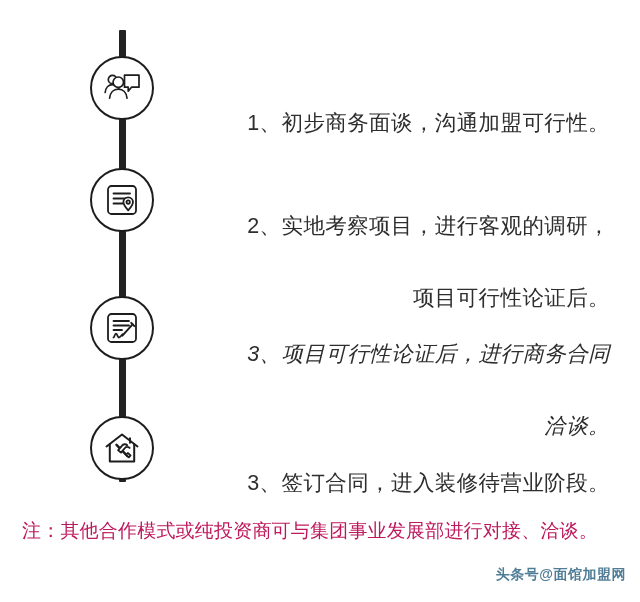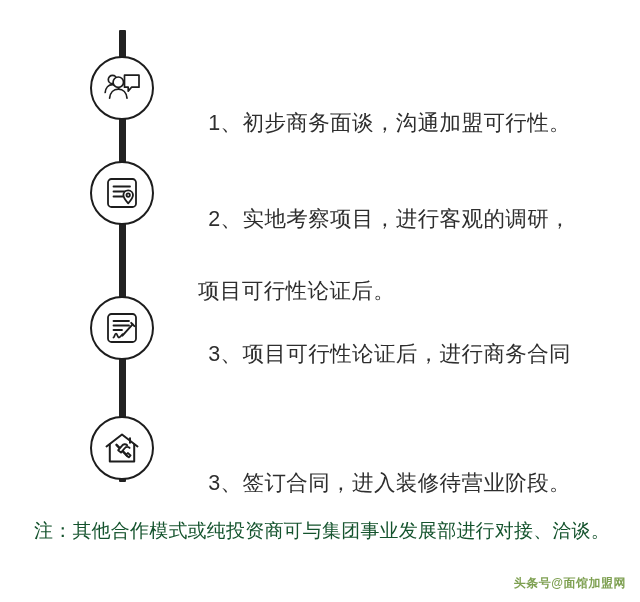--- a/index.html
+++ b/index.html
@@ -32,24 +32,25 @@
     background: #222222;
     border-radius: 1px;
   }
 
   
   .step {
     position: absolute;
     left: 0;
     width: 640px;
     height: 64px;
+    text-align: right;
   }
   .step-1 { top: 56px; }
-  .step-2 { top: 161px; }
-  .step-3 { top: 296px; }
+  .step-2 { top: 168px; }
+  .step-3 { top: 296px; font-style: italic; }
   .step-4 { top: 416px; }
 
   .step-marker {
     position: absolute;
     left: 90px;
     top: 0;
     width: 64px;
     height: 64px;
     border-radius: 50%;
     background: #ffffff;
@@ -87,32 +88,31 @@
 
   
   .footer-note {
     position: absolute;
     left: 22px;
     top: 516px;
     width: 600px;
     font-size: 19px;
     line-height: 30px;
     letter-spacing: 0.2px;
-    color: #14532d;
-    text-align: center;
+    color: #be185d;
   }
 
   
   .watermark {
     position: absolute;
     right: 14px;
-    bottom: 10px;
-    font-size: 12px;
+    bottom: 18px;
+    font-size: 14px;
     letter-spacing: 0.5px;
-    color: #4d7c0f;
+    color: #0c4a6e;
     opacity: 0.72;
     font-weight: bold;
   }
 </style>
 </head>
 <body>
 
 <div id="infographic">
 
   <div class="timeline-spine"></div>
@@ -168,20 +168,21 @@
             <line x1="9.5" y1="20" x2="18" y2="20"></line>
             <path d="M9.5 27.5 C10.6 27.5 10.6 23.6 12 23.6 C13.4 23.6 13.4 27.5 14.9 27.5 C16.3 27.5 17.2 25.3 18.6 24.2"></path>
             <path d="M18.4 25.6 L28.6 14.4" stroke-width="2"></path>
             <path d="M27.2 12.9 L30.4 16.1" stroke-width="2"></path>
           </g>
         </svg>
       </span>
     </div>
     <div class="step-text">
       <span>3、项目可行性论证后，进行商务合同</span>
+      <span class="wrap-line">洽谈。</span>
     </div>
   </div>
 
   <div class="step step-4">
     <div class="step-marker">
       <span>
         <svg width="38" height="34" viewBox="0 0 38 34">
           <g fill="none" stroke="#1d1d1d" stroke-width="2" stroke-linejoin="round" stroke-linecap="round">
             <path d="M3.5 15.5 L19 3.5 L34.5 15.5"></path>
             <path d="M6.8 13.2 L6.8 30.5 L31.2 30.5 L31.2 13.2"></path>

